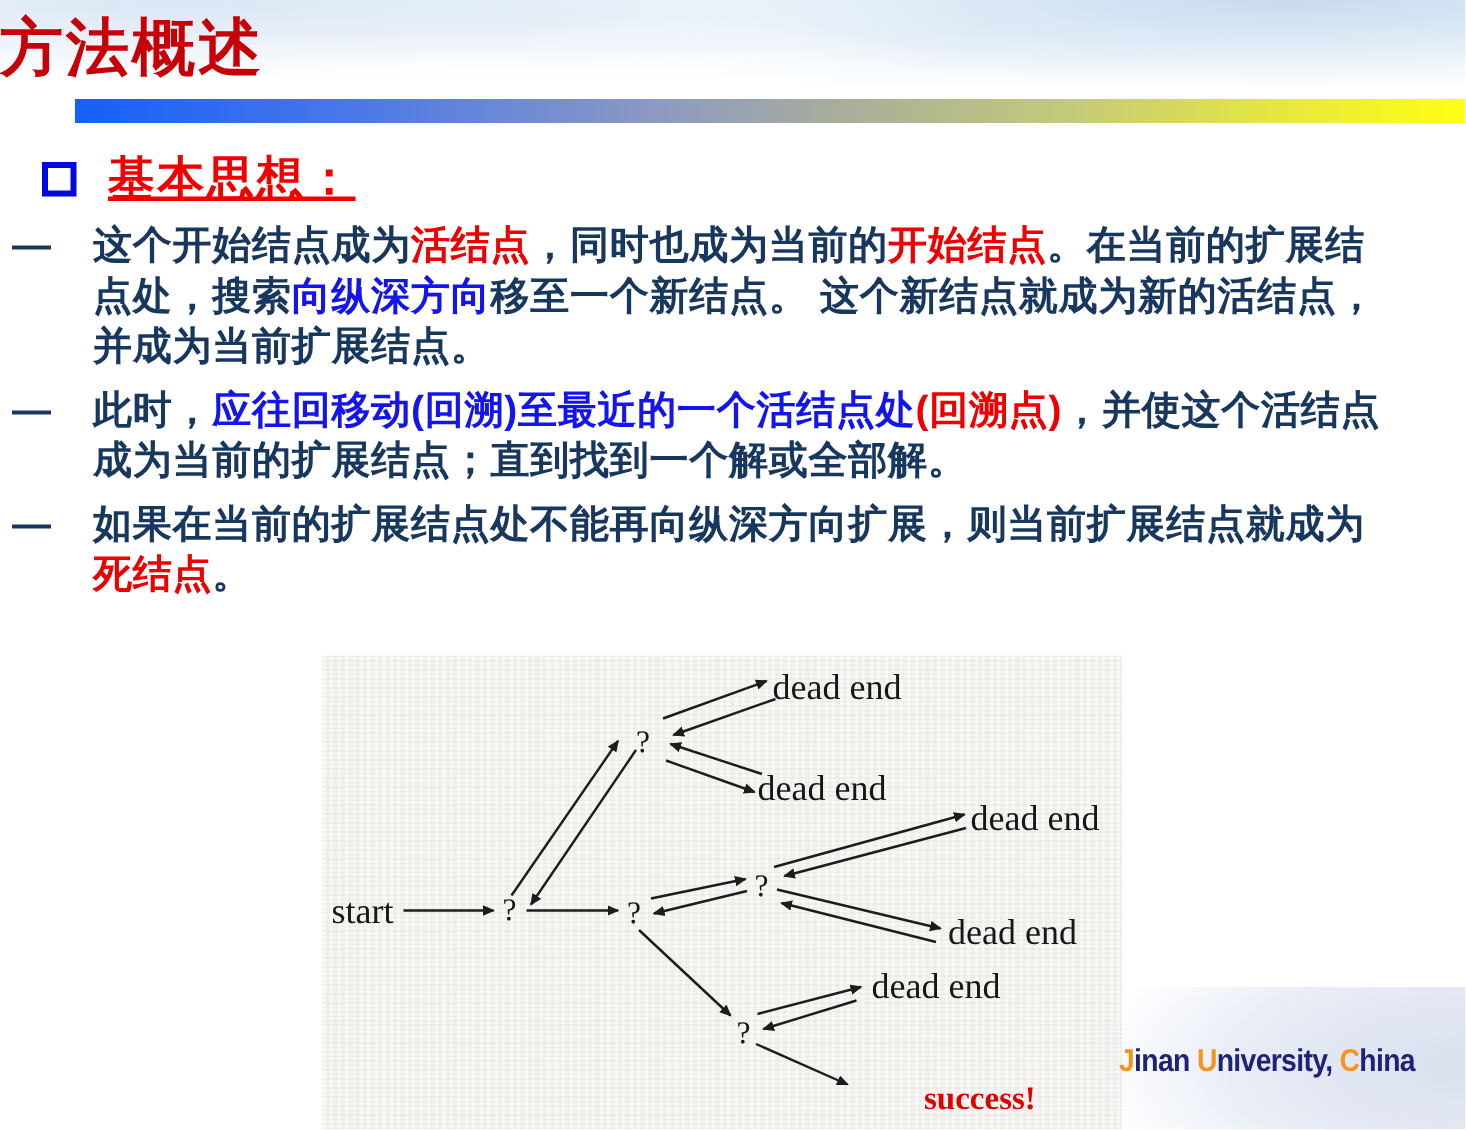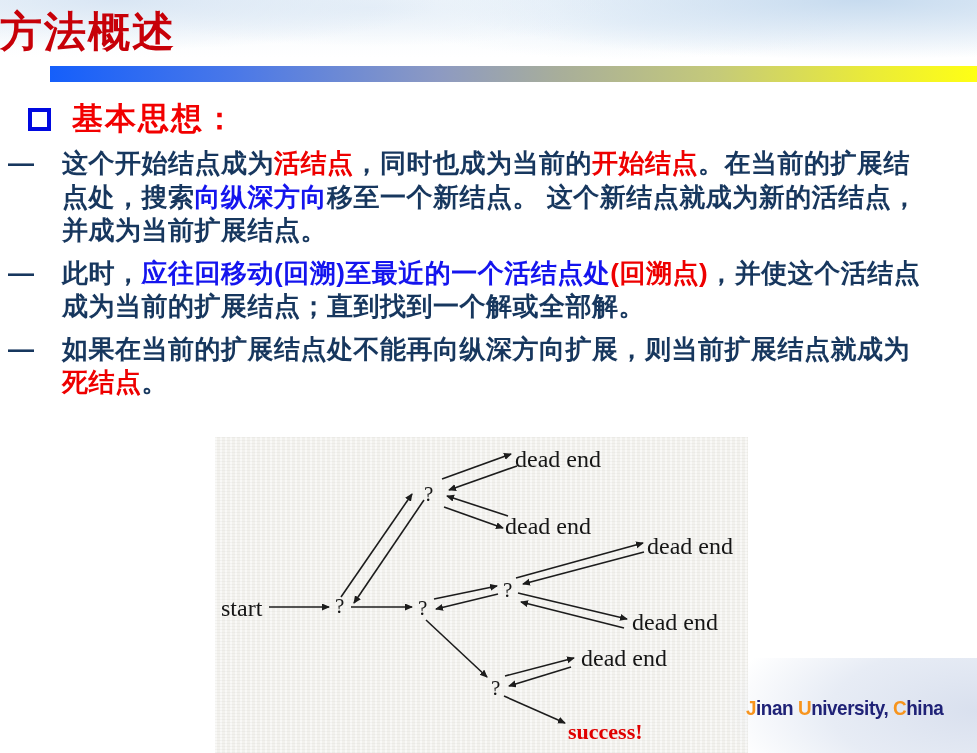--- a/index.html
+++ b/index.html
@@ -14,40 +14,40 @@
       radial-gradient(40% 100% at 65% 35%, #eef5fb 0%, rgba(255,255,255,0) 58%),
       linear-gradient(180deg,#f3f8fc 0%,#ffffff 90%);}
   .title{position:absolute;left:0;top:4px;width:100%;
     font-family:Liberation Serif, serif;
     font-size:42px;font-weight:bold;color:#c70008;letter-spacing:2px;}
   .bar{position:absolute;left:50px;right:0;top:66px;height:16px;
     background:linear-gradient(90deg,#155ffb 0%,#4a78e8 20%,#8d9ac2 42%,#a8ae9a 55%,#c5ca79 72%,#e9ea3a 88%,#ffff14 100%);}
   
   .heading-row{position:absolute;left:28px;top:98px;display:flex;align-items:center;}
   .sq{width:15px;height:15px;border:4px solid #0009e0;background:#fff;margin-right:21px;flex:0 0 auto;}
-  .heading{font-size:31px;font-weight:bold;color:#f20000;letter-spacing:2px;}
+  .heading{font-size:31px;font-weight:bold;color:#f20000;letter-spacing:2px;text-decoration:underline;}
   
   .bullets{position:absolute;left:8px;top:147px;width:926px;}
   .bullets p{margin:0 0 9px 0;font-size:26px;line-height:33.5px;font-weight:bold;
     padding-left:54px;text-indent:-54px;letter-spacing:0.5px;}
   .dash{display:inline-block;width:54px;text-indent:0;color:#17375e;}
   .c-navy{color:#17375e;}
   .c-red{color:#ee0000;}
   .c-blue{color:#1414ee;}
   
   .diagram{position:absolute;left:215px;top:437px;width:533px;height:316px;
     background-color:#f2f1ed;
     background-image:
       repeating-linear-gradient(0deg, rgba(110,110,100,0.05) 0 1px, rgba(255,255,255,0) 1px 3px),
       repeating-linear-gradient(90deg, rgba(255,255,255,0.55) 0 2px, rgba(255,255,255,0) 2px 5px);}
   .diagram svg{position:absolute;left:0;top:0;}
   .dlabel{position:absolute;font-family:"Liberation Serif","DejaVu Serif",serif;
     font-size:24px;color:#161616;white-space:nowrap;}
   .q{font-size:21px;}
-  .success{font-weight:bold;color:#e00000;font-size:22px;}
+  .success{font-weight:bold;color:#e00000;font-size:22px;margin-left:48px;}
   
   .corner-glow{position:absolute;right:0;bottom:0;width:250px;height:95px;
     background:radial-gradient(130% 150% at 100% 55%, #d9e0ee 0%, #e7ecf5 45%, rgba(255,255,255,0) 78%);}
   .logo{position:absolute;left:746px;top:696px;font-size:21px;font-weight:bold;
     letter-spacing:-0.5px;transform:scaleX(0.9);transform-origin:left center;white-space:nowrap;}
   .l-navy{color:#1f2277;}
   .l-orange{color:#f7941d;}
 </style>
 </head>
 <body>

